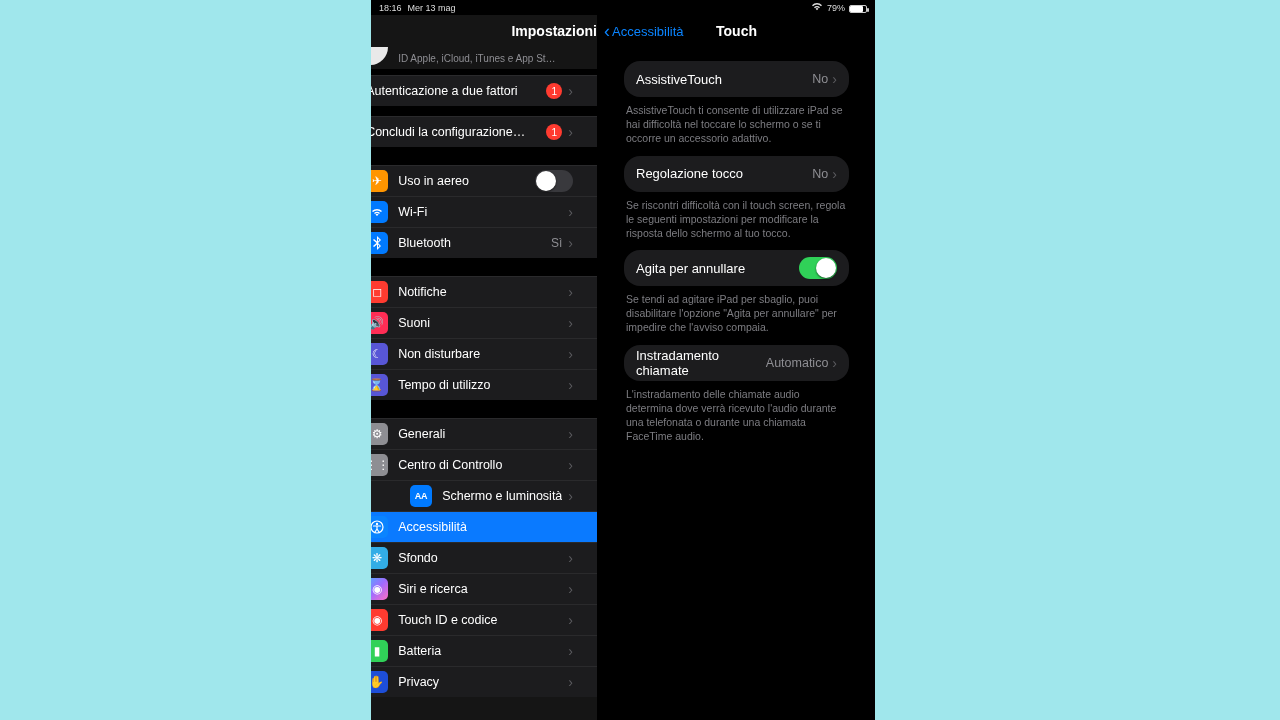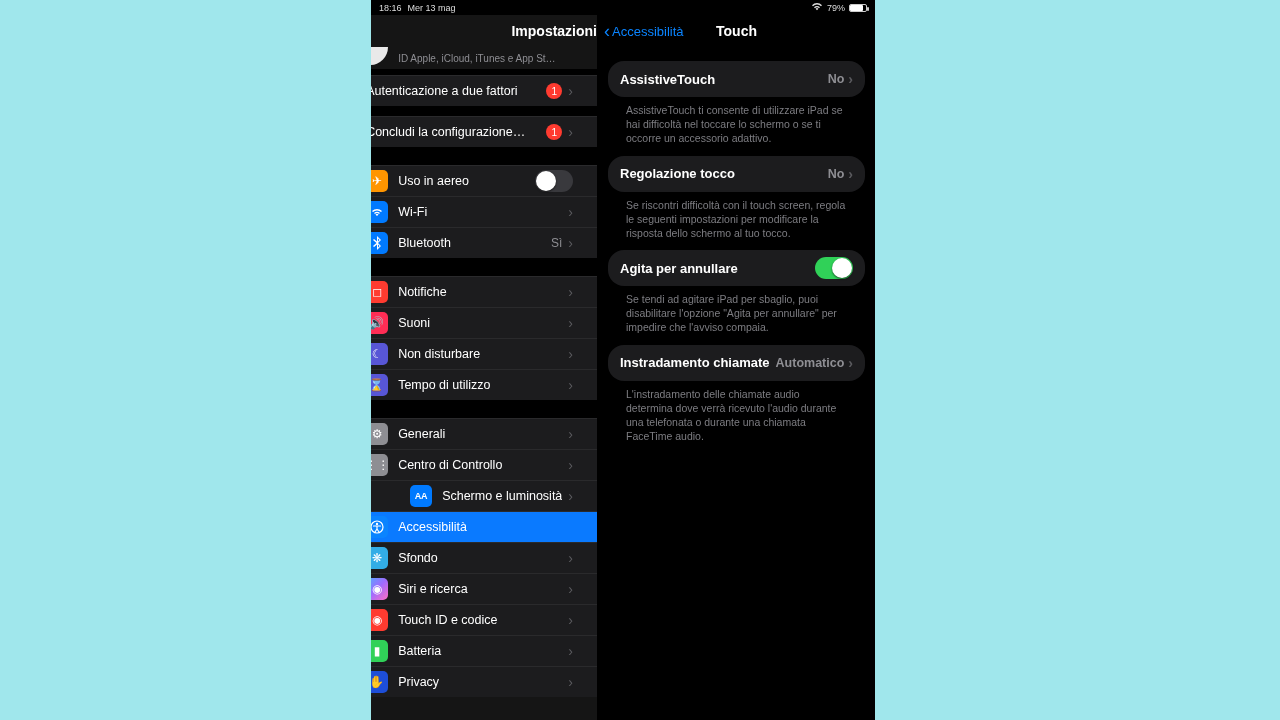--- a/index.html
+++ b/index.html
@@ -4,21 +4,21 @@
 <style>
   * { box-sizing: border-box; margin: 0; padding: 0; }
   html, body { width: 1280px; height: 720px; overflow: hidden; font-family: -apple-system, "Helvetica Neue", Arial, sans-serif; }
   body { background: #a0e7ec; display: flex; align-items: flex-start; justify-content: center; }
   
   body { justify-content: flex-start; }
   .frame { position: absolute; left: 371px; top: 0; width: 504px; height: 720px; background: #000; display: flex; flex-direction: column; }
 
   .statusbar { height: 15px; display: flex; align-items: center; justify-content: space-between; font-size: 9px; color: #ddd; padding: 0 8px; }
   .sb-left { display: flex; gap: 6px; }
-  .sb-right { display: flex; gap: 4px; align-items: center; }
+  .sb-right { display: flex; gap: 4px; align-items: flex-end; }
   .wifi-ic, .bat-ic { display: inline-block; }
   .bat-ic { width: 18px; height: 8px; border: 1px solid #ccc; border-radius: 2px; position: relative; }
   .bat-ic::after { content:""; position:absolute; right:-3px; top:2px; width:2px; height:4px; background:#ccc; border-radius:1px;}
   .bat-ic i { display:block; width: 79%; height:100%; background:#fff; border-radius:1px; }
 
   .panes { flex:1; display:flex; min-height:0; }
   .left { width: 227px; background:#151515; border-right:1px solid #000; display:flex; flex-direction:column; overflow:hidden;align-items:flex-end; }
   .right { flex:1; background:#000; display:flex; flex-direction:column; overflow:hidden; }
 
   .navbar { height: 32px; display:flex; align-items:center; justify-content:center; position:relative; font-size:14px; font-weight:600; color:#fff; }
@@ -45,21 +45,21 @@
   .group-gap { height:18px; background:#000; }
   .group-gap.sm { height:10px; }
   .group-gap.tiny { height:6px; }
 
   .switch { width:38px; height:22px; border-radius:11px; background:#39393d; position:relative; cursor:pointer; }
   .switch .knob { position:absolute; top:1px; left:1px; width:20px; height:20px; border-radius:50%; background:#fff; box-shadow:0 1px 2px rgba(0,0,0,.6); transition:.1s; }
   .switch.on { background:#30d158; }
   .switch.on .knob { left:17px; }
 
   
-  .rowcard { margin:0 10px; background:#1c1c1e; border-radius:16px;font-weight:bold; }
+  .rowcard { margin:0 26px; background:#1c1c1e; border-radius:16px; }
   .drow { display:flex; align-items:center; min-height:36px; padding:0 12px; font-size:13px; cursor:pointer; }
   .drow .lbl { flex:1; color:#fff; }
   .drow .val { color:#8e8e93; font-size:12.5px; margin-right:4px; }
   .drow .chev { color:#5a5a5e; font-size:14px; }
   .footer { color:#7d7d82; font-size:10.5px; line-height:1.35; padding:6px 28px 10px; }
 
   
   .bg-orange{background:#ff9500;} .bg-blue{background:#007aff;} .bg-blue2{background:#0a84ff;}
   .bg-red{background:#ff3b30;} .bg-pink{background:#ff2d55;} .bg-indigo{background:#5856d6;}
   .bg-gray{background:#8e8e93;} .bg-cyan{background:#32ade6;}

